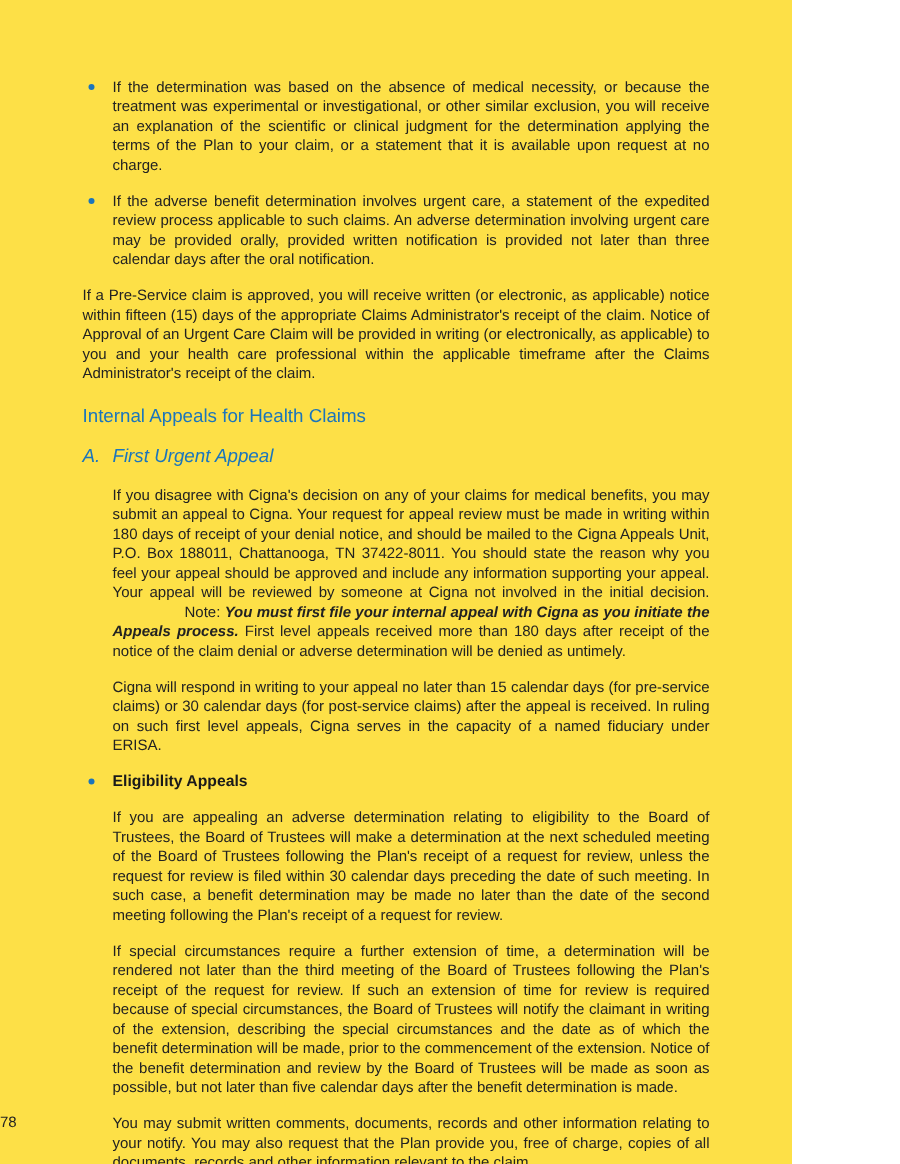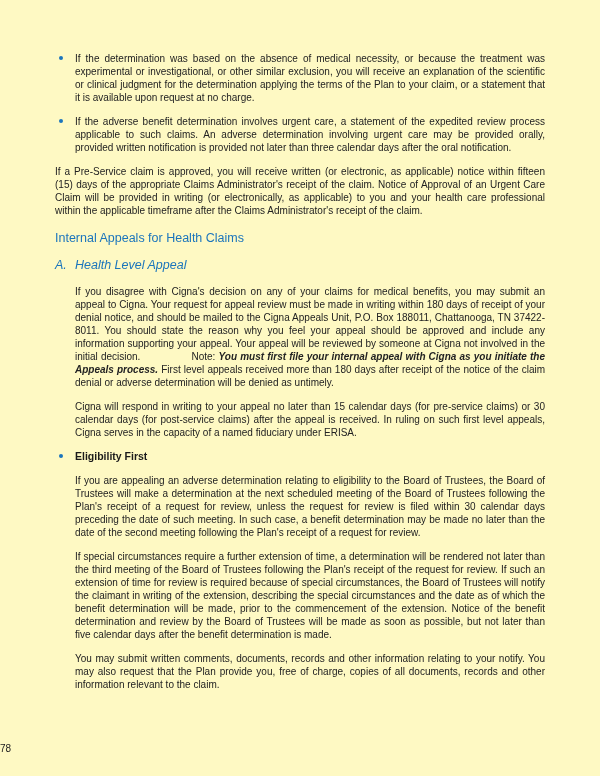--- a/index.html
+++ b/index.html
@@ -12,23 +12,23 @@
     height: 776px;
     position: relative;
     font-family: "Liberation Sans", sans-serif;
     color: #222222;
     overflow: hidden;
   }
   .page {
     position: absolute;
     top: 0;
     left: 0;
-    width: 600px;
+    width: 528px;
     height: 776px;
-    background: #fef9c3;
+    background: #fde047;
   }
   .content {
     padding: 52px 55px 0 55px;
   }
   .para {
     font-size: 10px;
     line-height: 13px;
     text-align: justify;
     margin: 0 0 11px 0;
     color: #222222;
@@ -119,35 +119,35 @@
         </span>
       <span class="bullet-body para" style="margin:0">If the adverse benefit determination involves urgent care, a statement of the expedited review process applicable to such claims. An adverse determination involving urgent care may be provided orally, provided written notification is provided not later than three calendar days after the oral notification.</span>
     </div>
 
     <p class="para">If a Pre-Service claim is approved, you will receive written (or electronic, as applicable) notice within fifteen (15) days of the appropriate Claims Administrator's receipt of the claim. Notice of Approval of an Urgent Care Claim will be provided in writing (or electronically, as applicable) to you and your health care professional within the applicable timeframe after the Claims Administrator's receipt of the claim.</p>
 
     <h2 class="section-heading">Internal Appeals for Health Claims</h2>
 
     <div class="subsection">
       <span class="subsection-label">A.</span>
-      <span>Health Level Appeal</span>
+      <span>First Urgent Appeal</span>
     </div>
 
 
     <div class="indented-block">
       <p class="para"><span>If you disagree with Cigna's decision on any of your claims for medical benefits, you may submit an appeal to Cigna. Your request for appeal review must be made in writing within 180 days of receipt of your denial notice, and should be mailed to the Cigna Appeals Unit, P.O. Box 188011, Chattanooga, TN 37422-8011. You should state the reason why you feel your appeal should be approved and include any information supporting your appeal. Your appeal will be reviewed by someone at Cigna not involved in the initial decision. </span><span class="bold">Note: </span><span class="bold-italic">You must first file your internal appeal with Cigna as you initiate the Appeals process.</span><span> First level appeals received more than 180 days after receipt of the notice of the claim denial or adverse determination will be denied as untimely.</span></p>
 
       <p class="para">Cigna will respond in writing to your appeal no later than 15 calendar days (for pre-service claims) or 30 calendar days (for post-service claims) after the appeal is received. In ruling on such first level appeals, Cigna serves in the capacity of a named fiduciary under ERISA.</p>
     </div>
 
     <div class="bullet-item">
       <span class="bullet-marker">
           <span class="dot"></span>
         </span>
-      <span class="bullet-body bullet-heading">Eligibility First</span>
+      <span class="bullet-body bullet-heading">Eligibility Appeals</span>
     </div>
 
     <div class="indented-block">
       <p class="para">If you are appealing an adverse determination relating to eligibility to the Board of Trustees, the Board of Trustees will make a determination at the next scheduled meeting of the Board of Trustees following the Plan's receipt of a request for review, unless the request for review is filed within 30 calendar days preceding the date of such meeting. In such case, a benefit determination may be made no later than the date of the second meeting following the Plan's receipt of a request for review.</p>
       <p class="para">If special circumstances require a further extension of time, a determination will be rendered not later than the third meeting of the Board of Trustees following the Plan's receipt of the request for review. If such an extension of time for review is required because of special circumstances, the Board of Trustees will notify the claimant in writing of the extension, describing the special circumstances and the date as of which the benefit determination will be made, prior to the commencement of the extension. Notice of the benefit determination and review by the Board of Trustees will be made as soon as possible, but not later than five calendar days after the benefit determination is made.</p>
       <p class="para">You may submit written comments, documents, records and other information relating to your notify. You may also request that the Plan provide you, free of charge, copies of all documents, records and other information relevant to the claim.</p>
     </div>
 
   </div>
 

